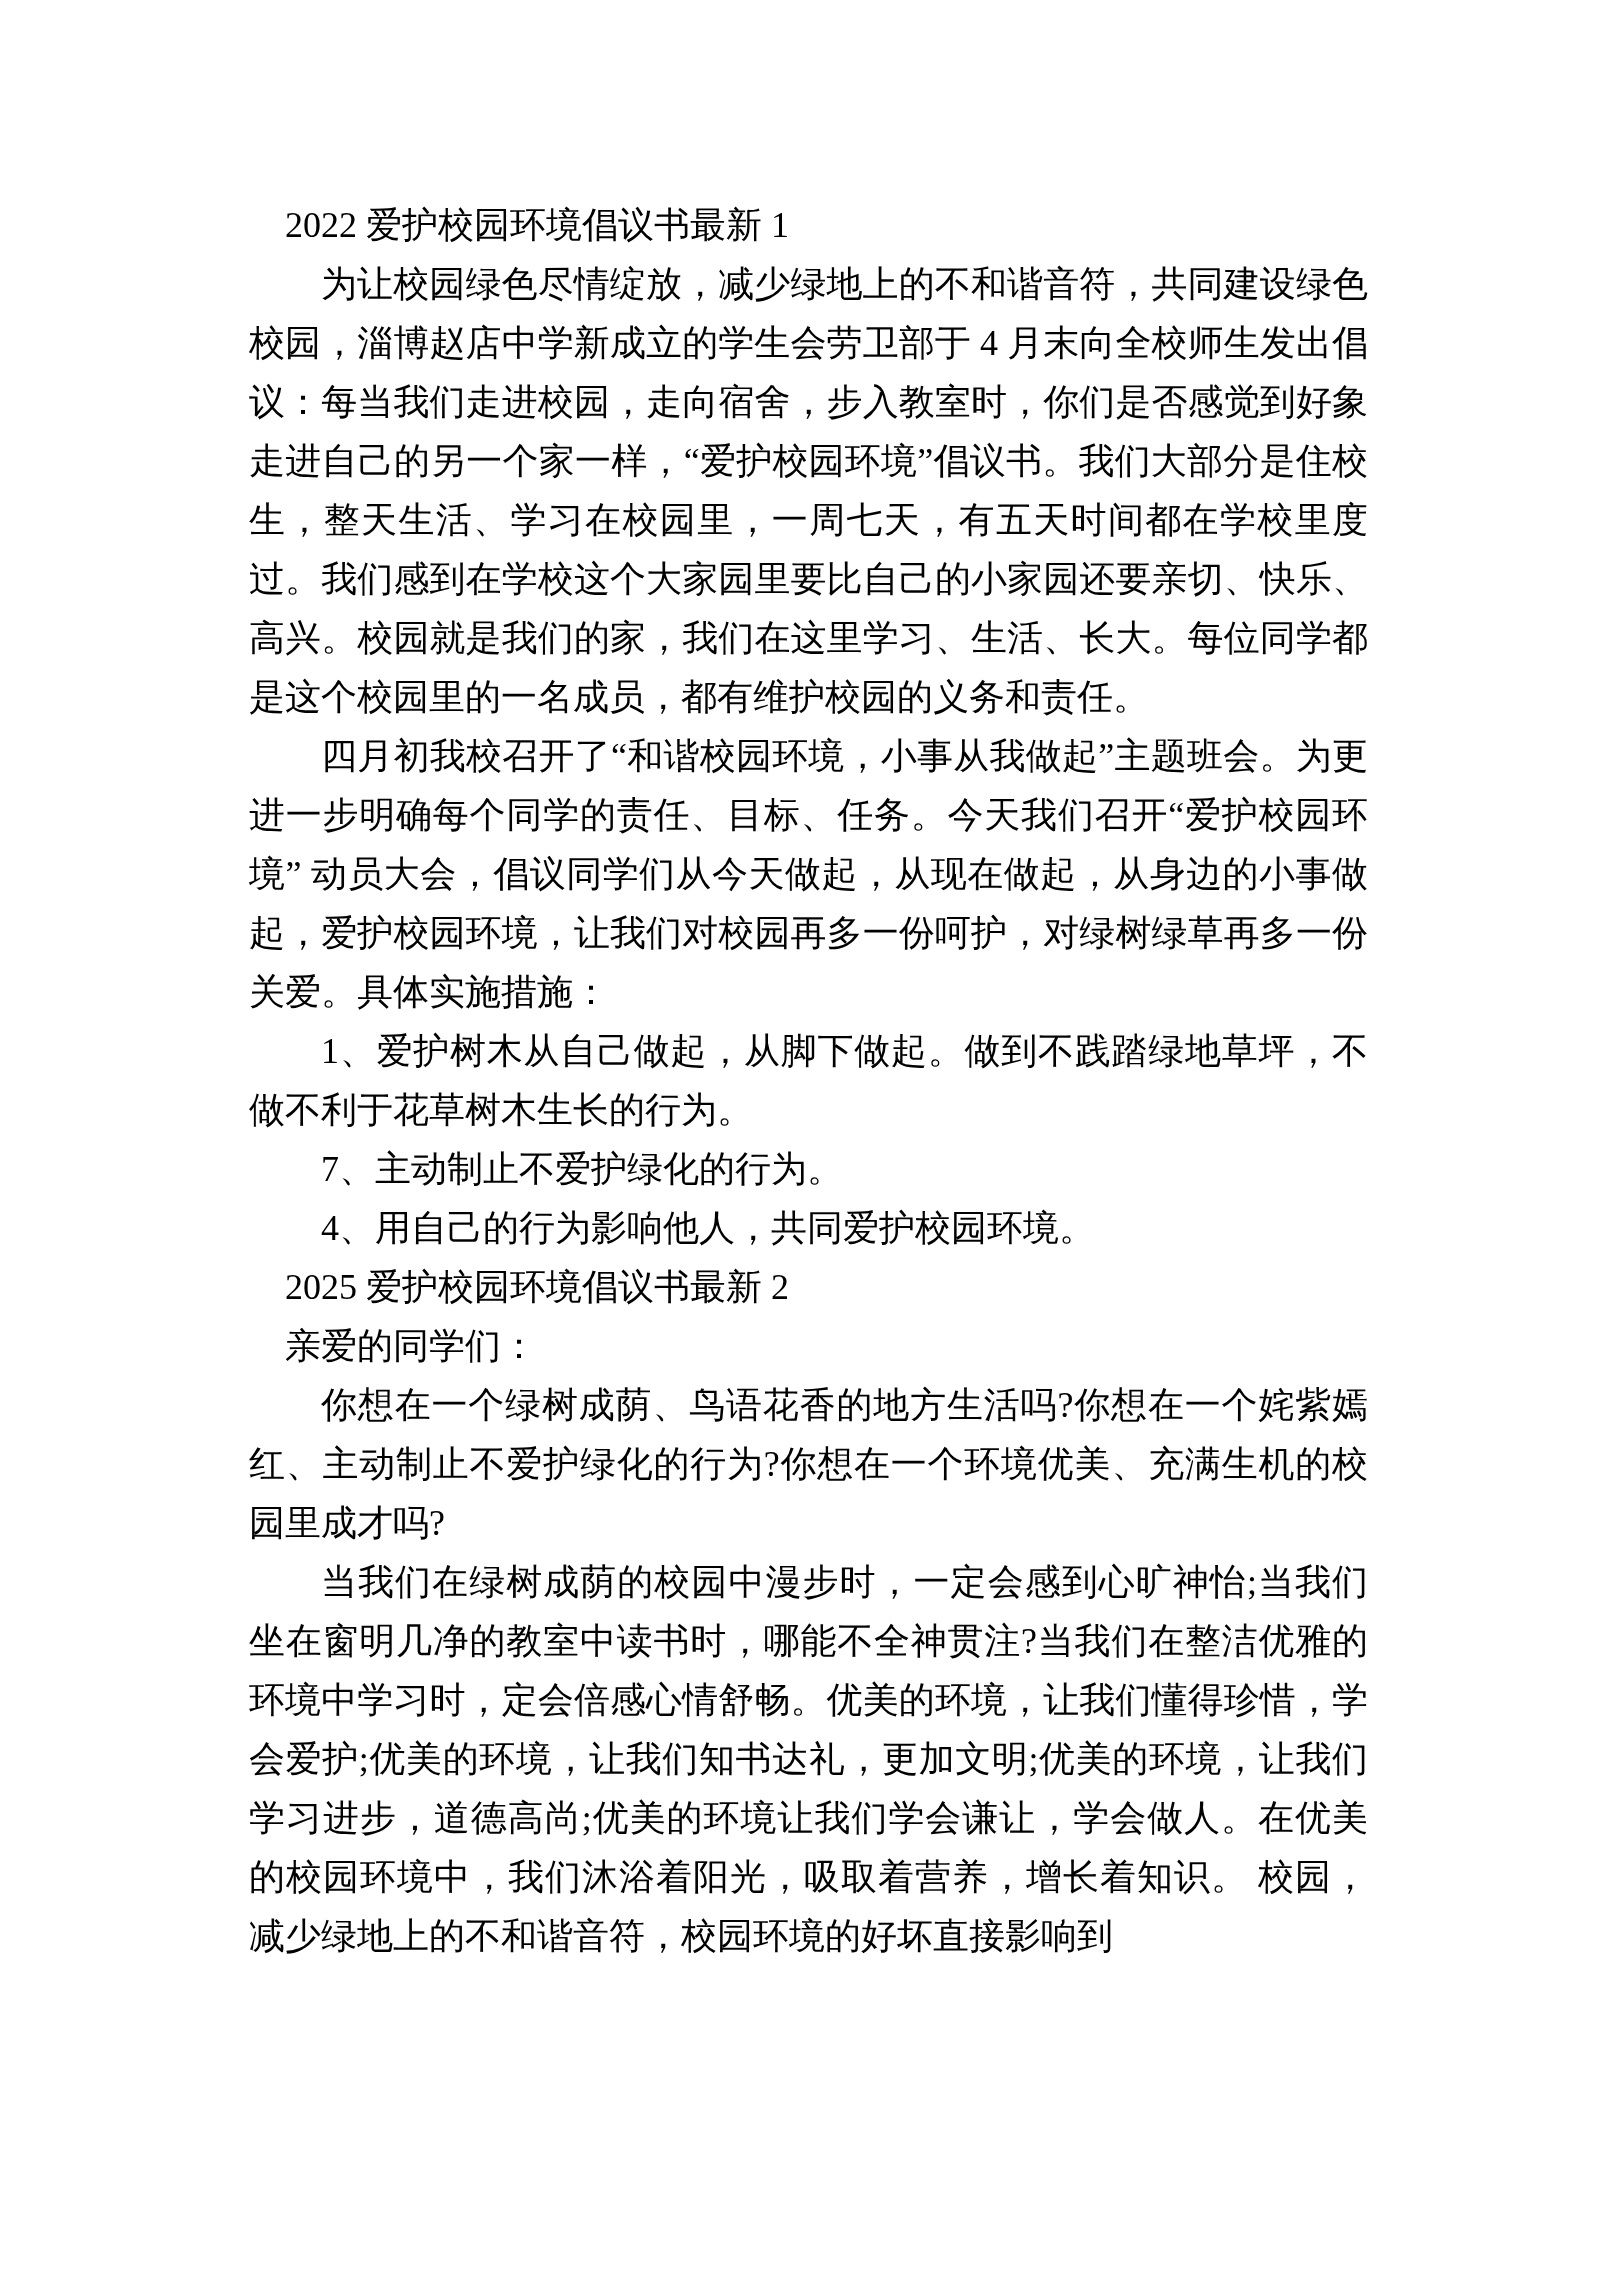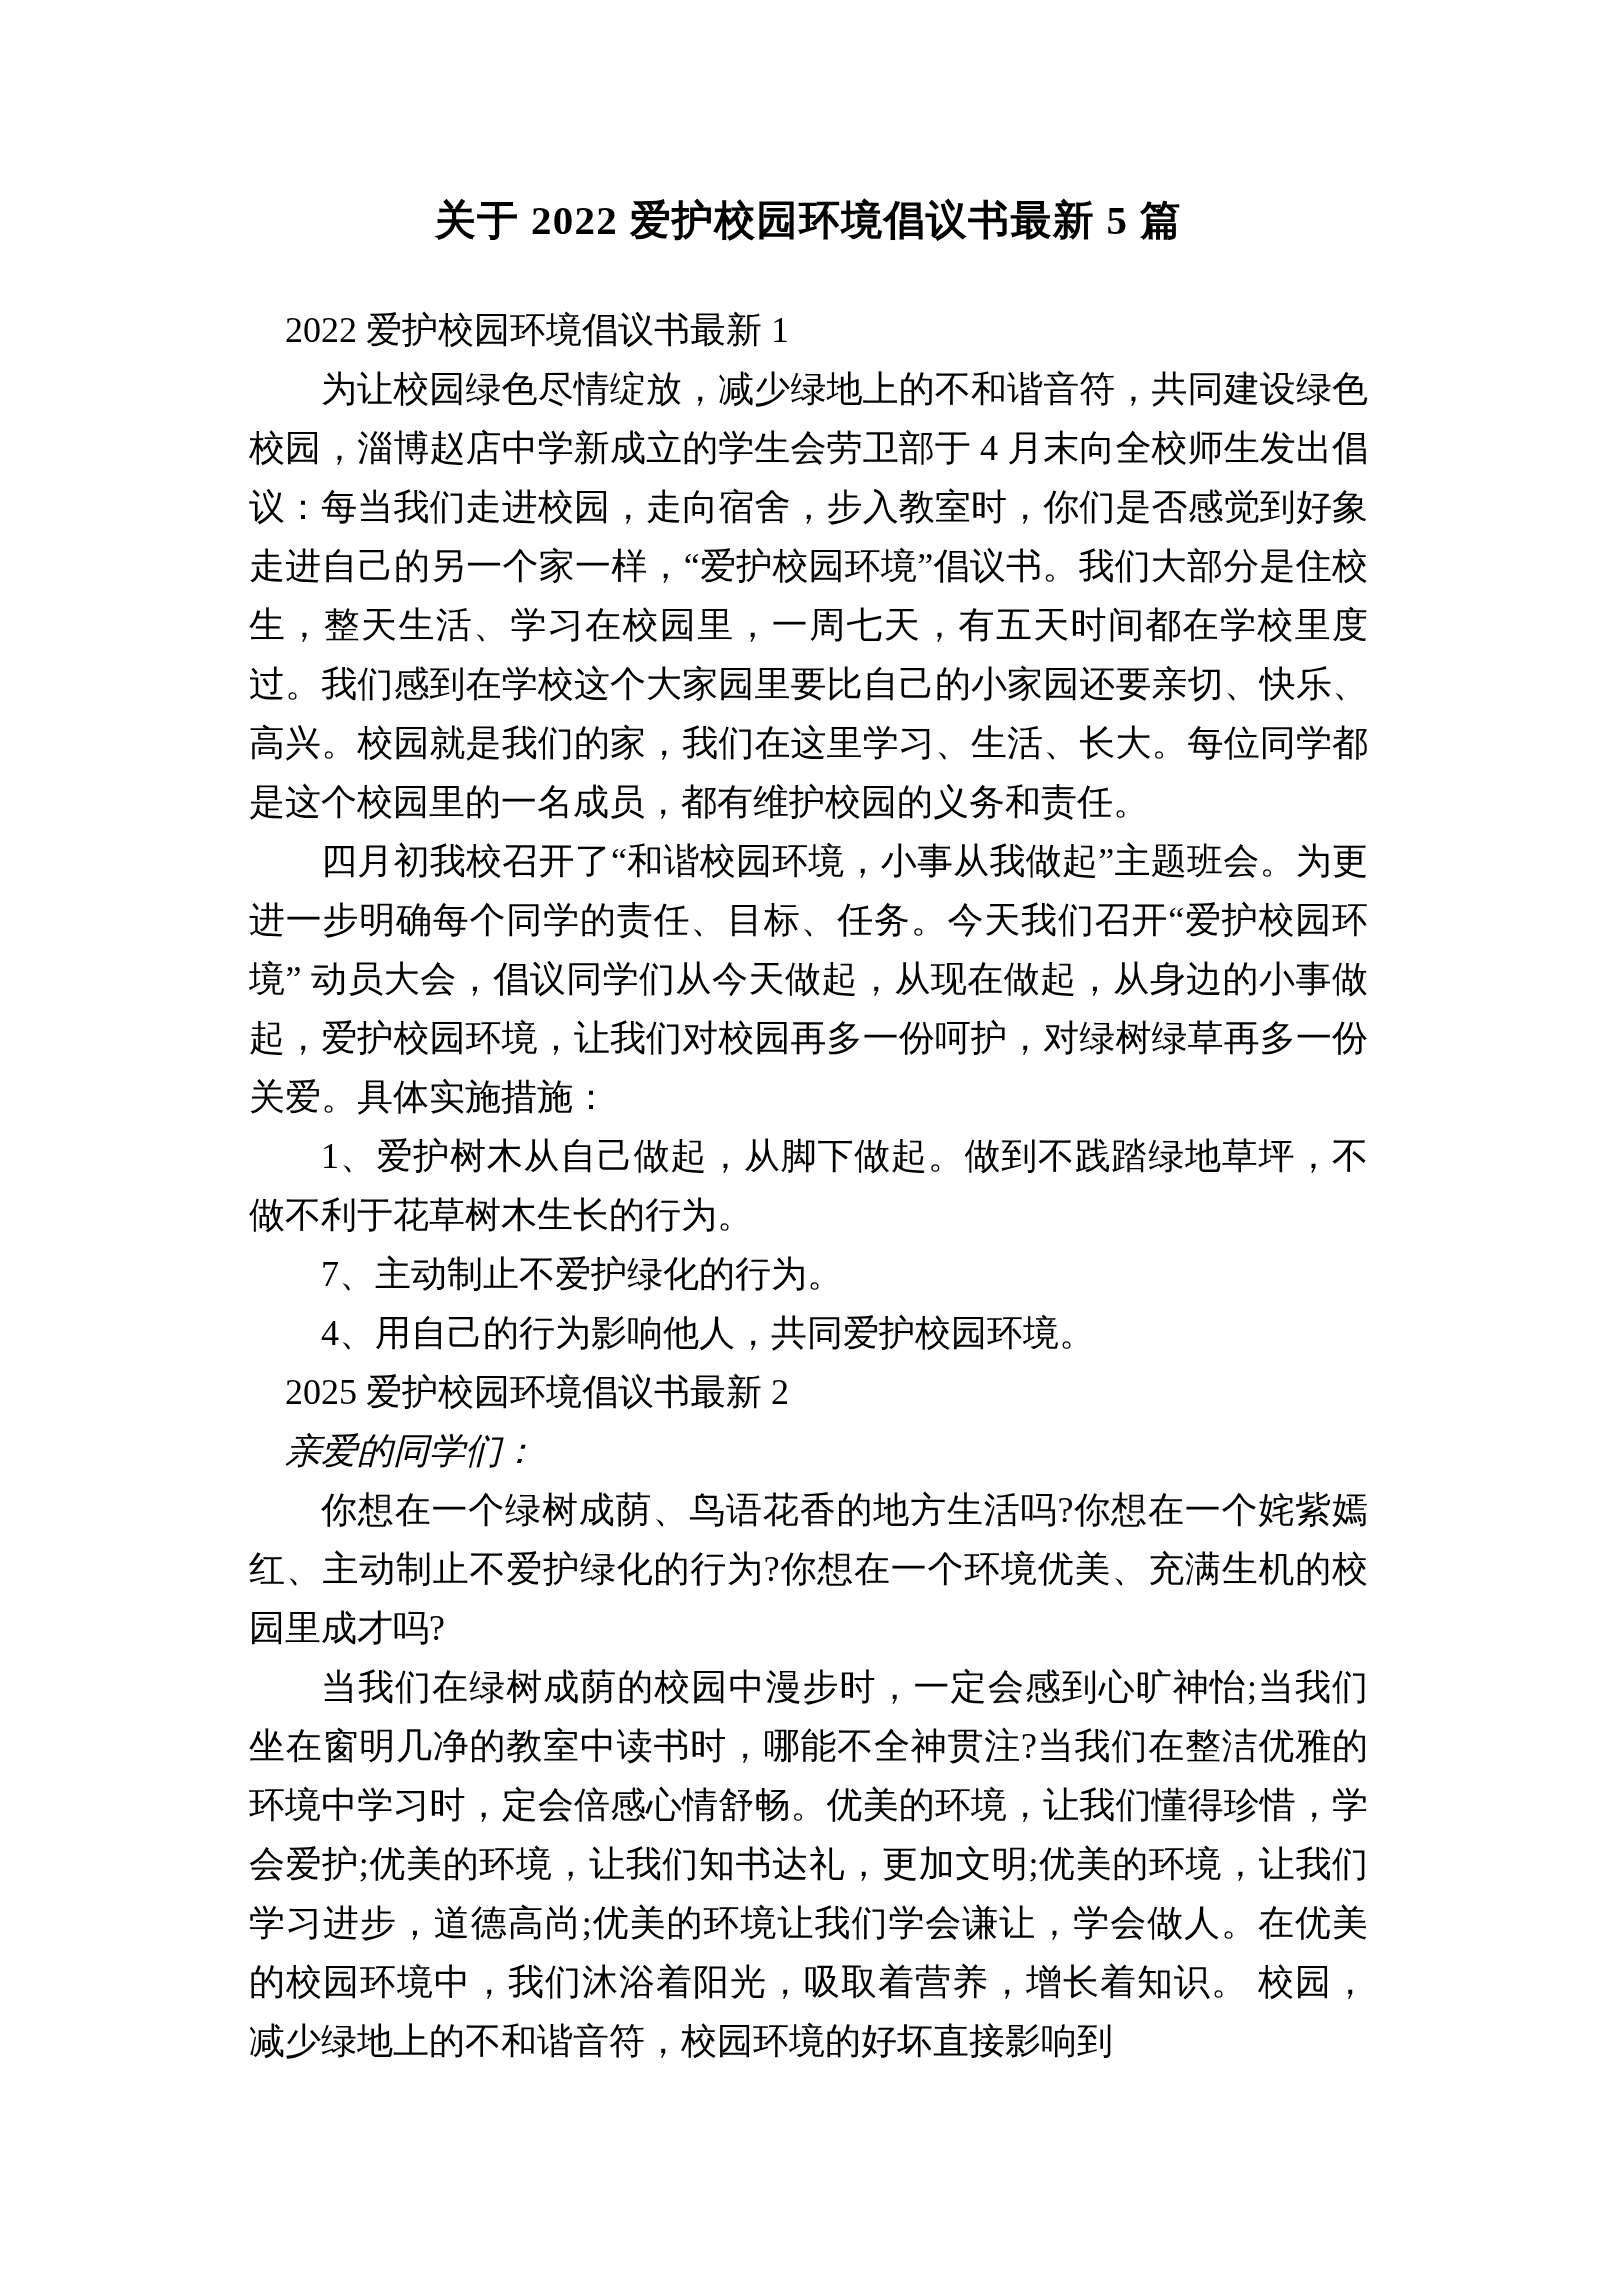--- a/index.html
+++ b/index.html
@@ -44,33 +44,31 @@
     text-align: justify;
     text-justify: inter-ideograph;
   }
 
   .para.section-head {
     text-indent: 1em;
   }
 
   .para.salutation {
     text-indent: 1em;
-    font-style: italic;
   }
 
   .para.list-item {
     text-indent: 2em;
   }
 </style>
 </head>
 <body>
 
 <div class="page">
 
-  <h1 class="doc-title">关于 2022 爱护校园环境倡议书最新 5 篇</h1>
 
   <div class="body-block">
 
     <p class="para section-head">2022 爱护校园环境倡议书最新 1</p>
 
     <p class="para">为让校园绿色尽情绽放，减少绿地上的不和谐音符，共同建设绿色校园，淄博赵店中学新成立的学生会劳卫部于 4 月末向全校师生发出倡议：每当我们走进校园，走向宿舍，步入教室时，你们是否感觉到好象走进自己的另一个家一样，“爱护校园环境”倡议书。我们大部分是住校生，整天生活、学习在校园里，一周七天，有五天时间都在学校里度过。我们感到在学校这个大家园里要比自己的小家园还要亲切、快乐、高兴。校园就是我们的家，我们在这里学习、生活、长大。每位同学都是这个校园里的一名成员，都有维护校园的义务和责任。</p>
 
     <p class="para">四月初我校召开了“和谐校园环境，小事从我做起”主题班会。为更进一步明确每个同学的责任、目标、任务。今天我们召开“爱护校园环境” 动员大会，倡议同学们从今天做起，从现在做起，从身边的小事做起，爱护校园环境，让我们对校园再多一份呵护，对绿树绿草再多一份关爱。具体实施措施：</p>
 
 

